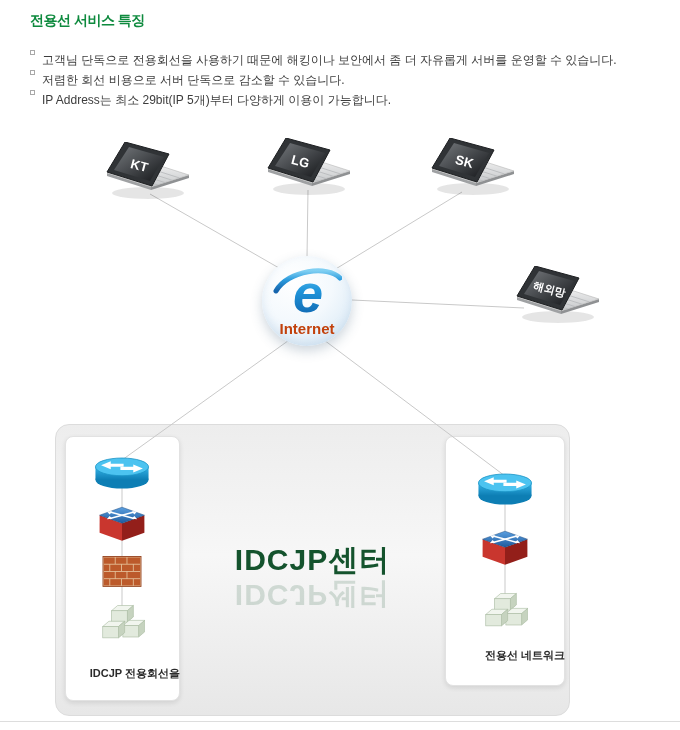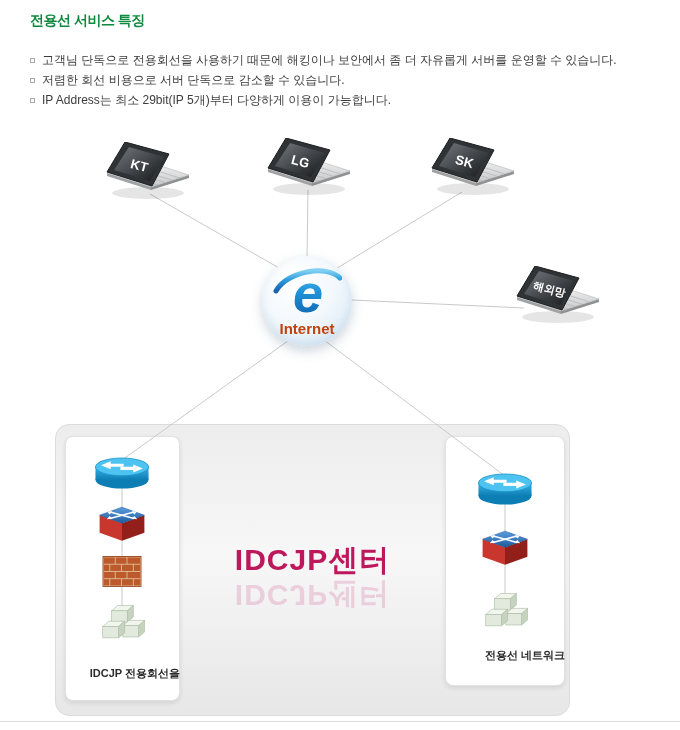--- a/index.html
+++ b/index.html
@@ -2,21 +2,21 @@
 <html><head>
 <meta charset="utf-8">
 <style>
   *{margin:0;padding:0;box-sizing:border-box}
   html,body{background:#fff}
   body{font-family:"Liberation Sans",sans-serif}
   .stage{position:relative;width:680px;height:730px;background:#fff;overflow:hidden}
 
   .page-title{position:absolute;left:30px;top:12px;font-size:14px;font-weight:bold;color:#0e8a3e;letter-spacing:-0.5px}
   .features{position:absolute;left:30px;top:50px;list-style:none}
-  .features li{font-size:12px;color:#3c3c3c;line-height:20px;display:flex;align-items:center;white-space:nowrap}
+  .features li{font-size:12px;color:#3c3c3c;line-height:20px;display:flex;white-space:nowrap}
   .bullet-sq{display:inline-block;width:5px;height:5px;border:1px solid #a8a8a8;margin-right:7px;flex:none}
 
   .lines{position:absolute;left:0;top:0;z-index:2}
   .laptop{position:absolute;z-index:3}
 
   .globe{position:absolute;left:262px;top:256px;width:90px;height:90px;border-radius:50%;
     background:radial-gradient(circle at 35% 28%,#ffffff 0%,#f4f9fd 45%,#d2e5f4 100%);
     box-shadow:0 5px 12px rgba(60,90,120,.25), inset 0 -4px 8px rgba(120,160,200,.18);
     z-index:3;display:flex;align-items:flex-start;justify-content:center}
   .internet-label{position:absolute;left:262px;top:320px;width:90px;text-align:center;font-size:15px;font-weight:bold;color:#c2410c;z-index:4}
@@ -25,21 +25,21 @@
     background:linear-gradient(180deg,#ededed 0%,#f7f7f7 45%,#e7e7e7 100%);z-index:1}
   .net-panel{position:absolute;background:#fff;border:1px solid #e2e2e2;border-radius:8px;box-shadow:0 2px 5px rgba(0,0,0,.10);z-index:1}
   .panel-left{left:65px;top:436px;width:115px;height:265px}
   .panel-right{left:445px;top:436px;width:120px;height:250px}
 
   .icon{position:absolute;z-index:3}
   .net-label{position:absolute;z-index:3;font-size:11px;font-weight:bold;color:#2b2b2b;text-align:right}
   .label-left{left:65px;top:666px;width:115px}
   .label-right{left:445px;top:648px;width:120px}
 
-  .dc-title{position:absolute;left:55px;top:540px;width:515px;text-align:center;font-size:30px;font-weight:bold;color:#be185d;letter-spacing:1px;z-index:2}
+  .dc-title{position:absolute;left:55px;top:540px;width:515px;text-align:center;font-size:30px;font-weight:bold;color:#14532d;letter-spacing:1px;z-index:2}
   .dc-title.reflect{top:574px;transform:scaleY(-1);opacity:.16;filter:blur(.5px)}
 
   .bottom-line{position:absolute;left:0;top:721px;width:680px;height:1px;background:#ddd;z-index:1}
 </style>
 </head>
 <body>
 
 <div class="stage">
 
   <svg width="0" height="0" style="position:absolute" aria-hidden="true">

